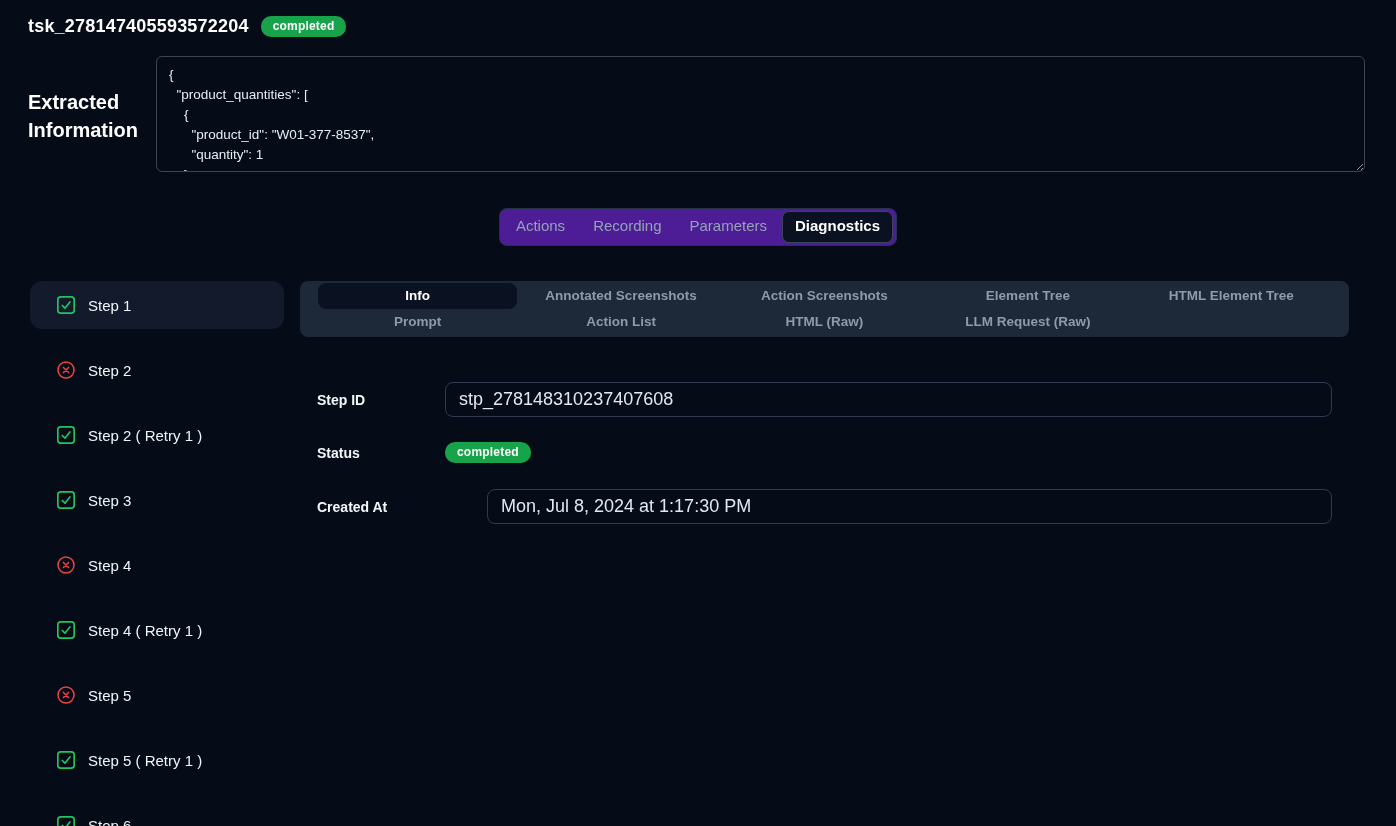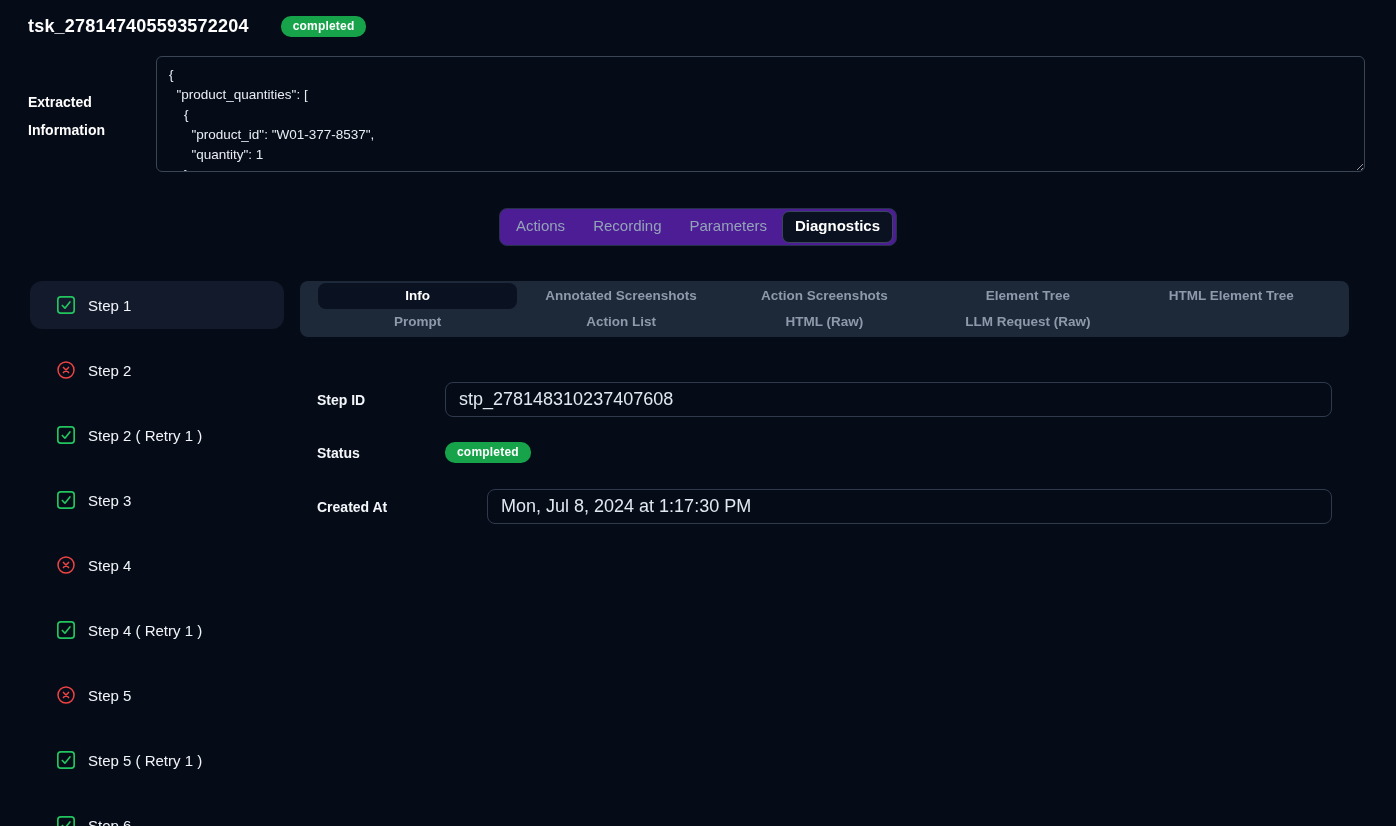--- a/index.html
+++ b/index.html
@@ -8,35 +8,35 @@
     background: #060b18;
     color: #f1f5f9;
     font-family: "Liberation Sans", "DejaVu Sans", sans-serif;
     overflow: hidden;
     position: relative;
   }
   .clickable { cursor: pointer; }
 
   
   .header {
-    display: flex; align-items: center; gap: 32px;
+    display: flex; align-items: center; gap: 12px;
     padding: 14px 0 0 28px; height: 38px;
   }
   .task-title { font-size: 18px; font-weight: 700; letter-spacing: 0.2px; color: #ffffff; }
   .badge {
     display: inline-block; background: #16a34a; color: #ffffff;
     font-size: 12px; font-weight: 700; line-height: 1;
     padding: 4px 12px 5px; border-radius: 10px; letter-spacing: 0.2px;
   }
 
   
   .extracted-row { display: flex; margin: 18px 31px 0 28px; }
   .extracted-label {
     width: 128px; flex: none;
-    padding-top: 32px; font-size: 14px; font-weight: 700; line-height: 28px; color: #ffffff;
+    padding-top: 32px; font-size: 20px; font-weight: 700; line-height: 28px; color: #ffffff;
   }
   .extracted-textarea {
     flex: 1; height: 116px;
     background: transparent; color: #e8edf4;
     border: 1px solid #3a4556; border-radius: 6px;
     font-family: "Liberation Sans", "DejaVu Sans", sans-serif;
     font-size: 13.5px; line-height: 20px;
     padding: 8px 12px; resize: both; outline: none;
     white-space: pre; overflow: auto;
   }

